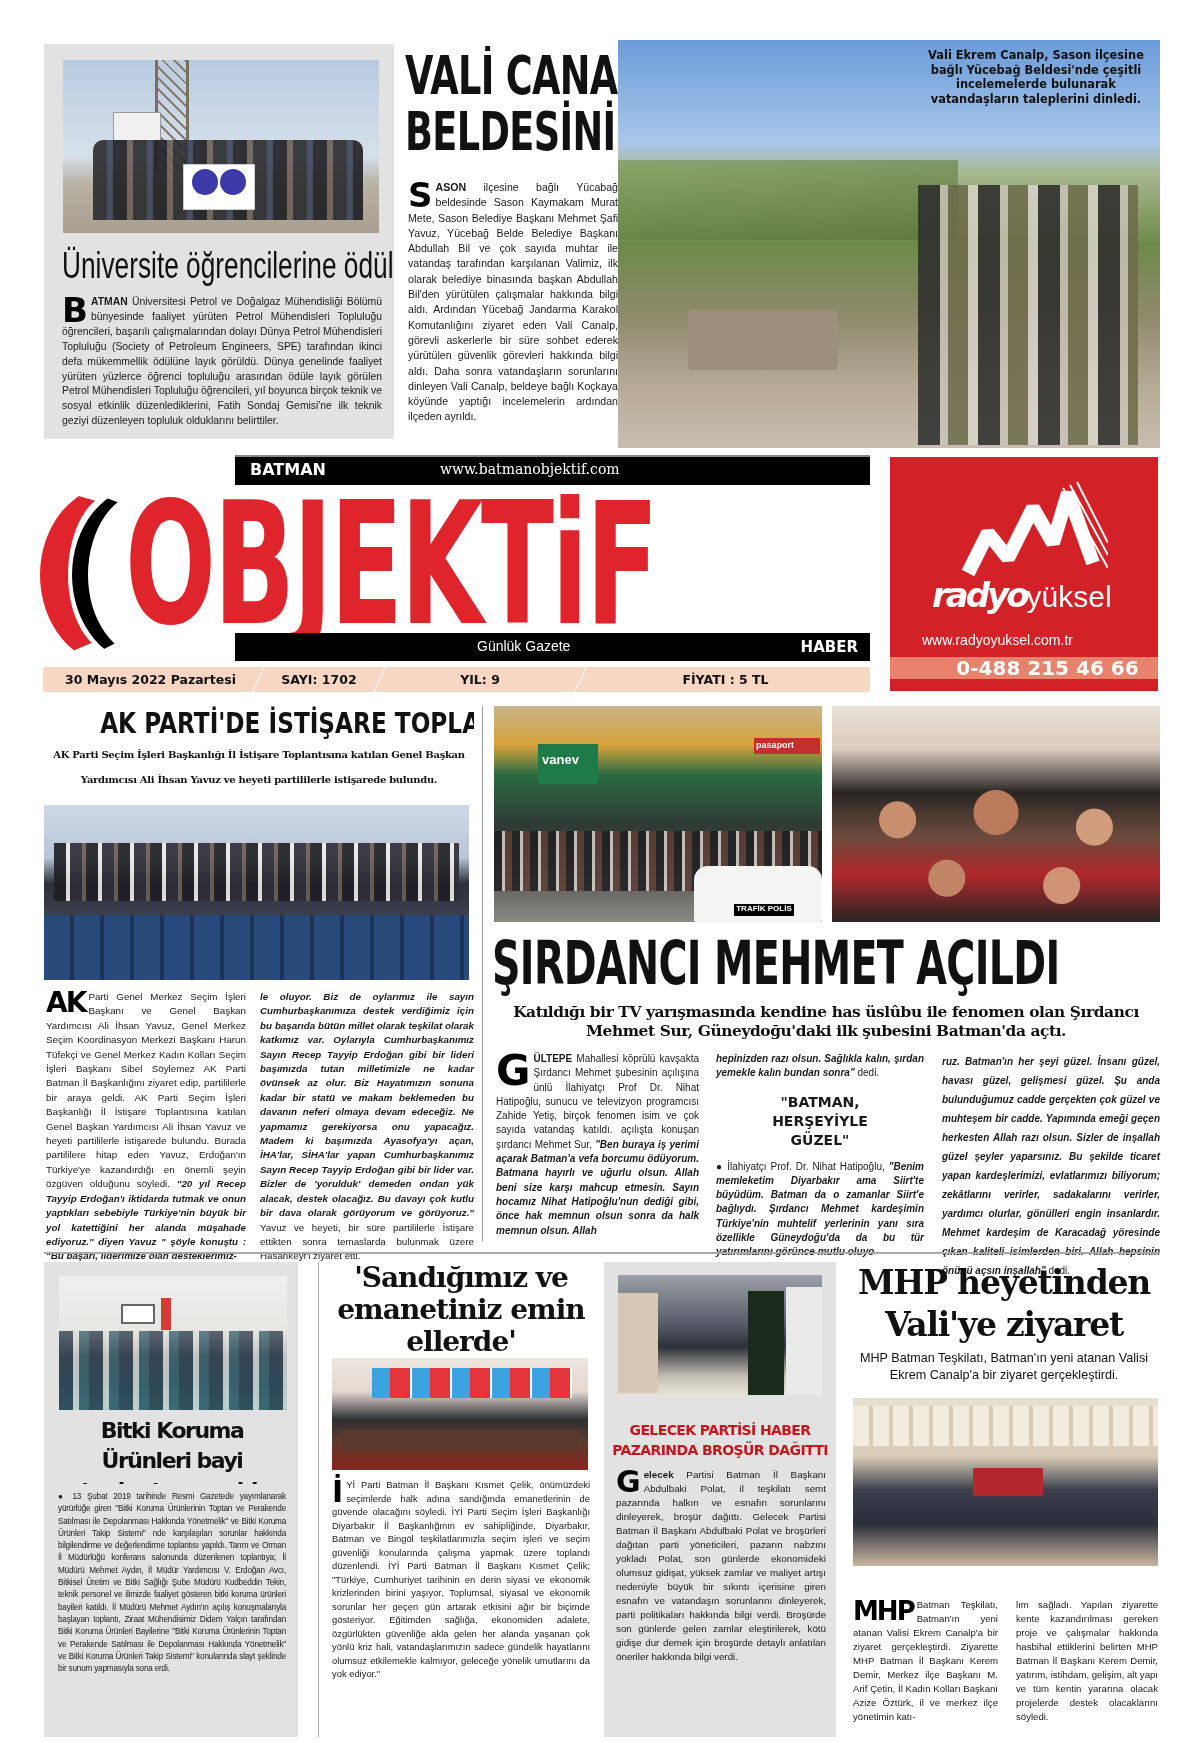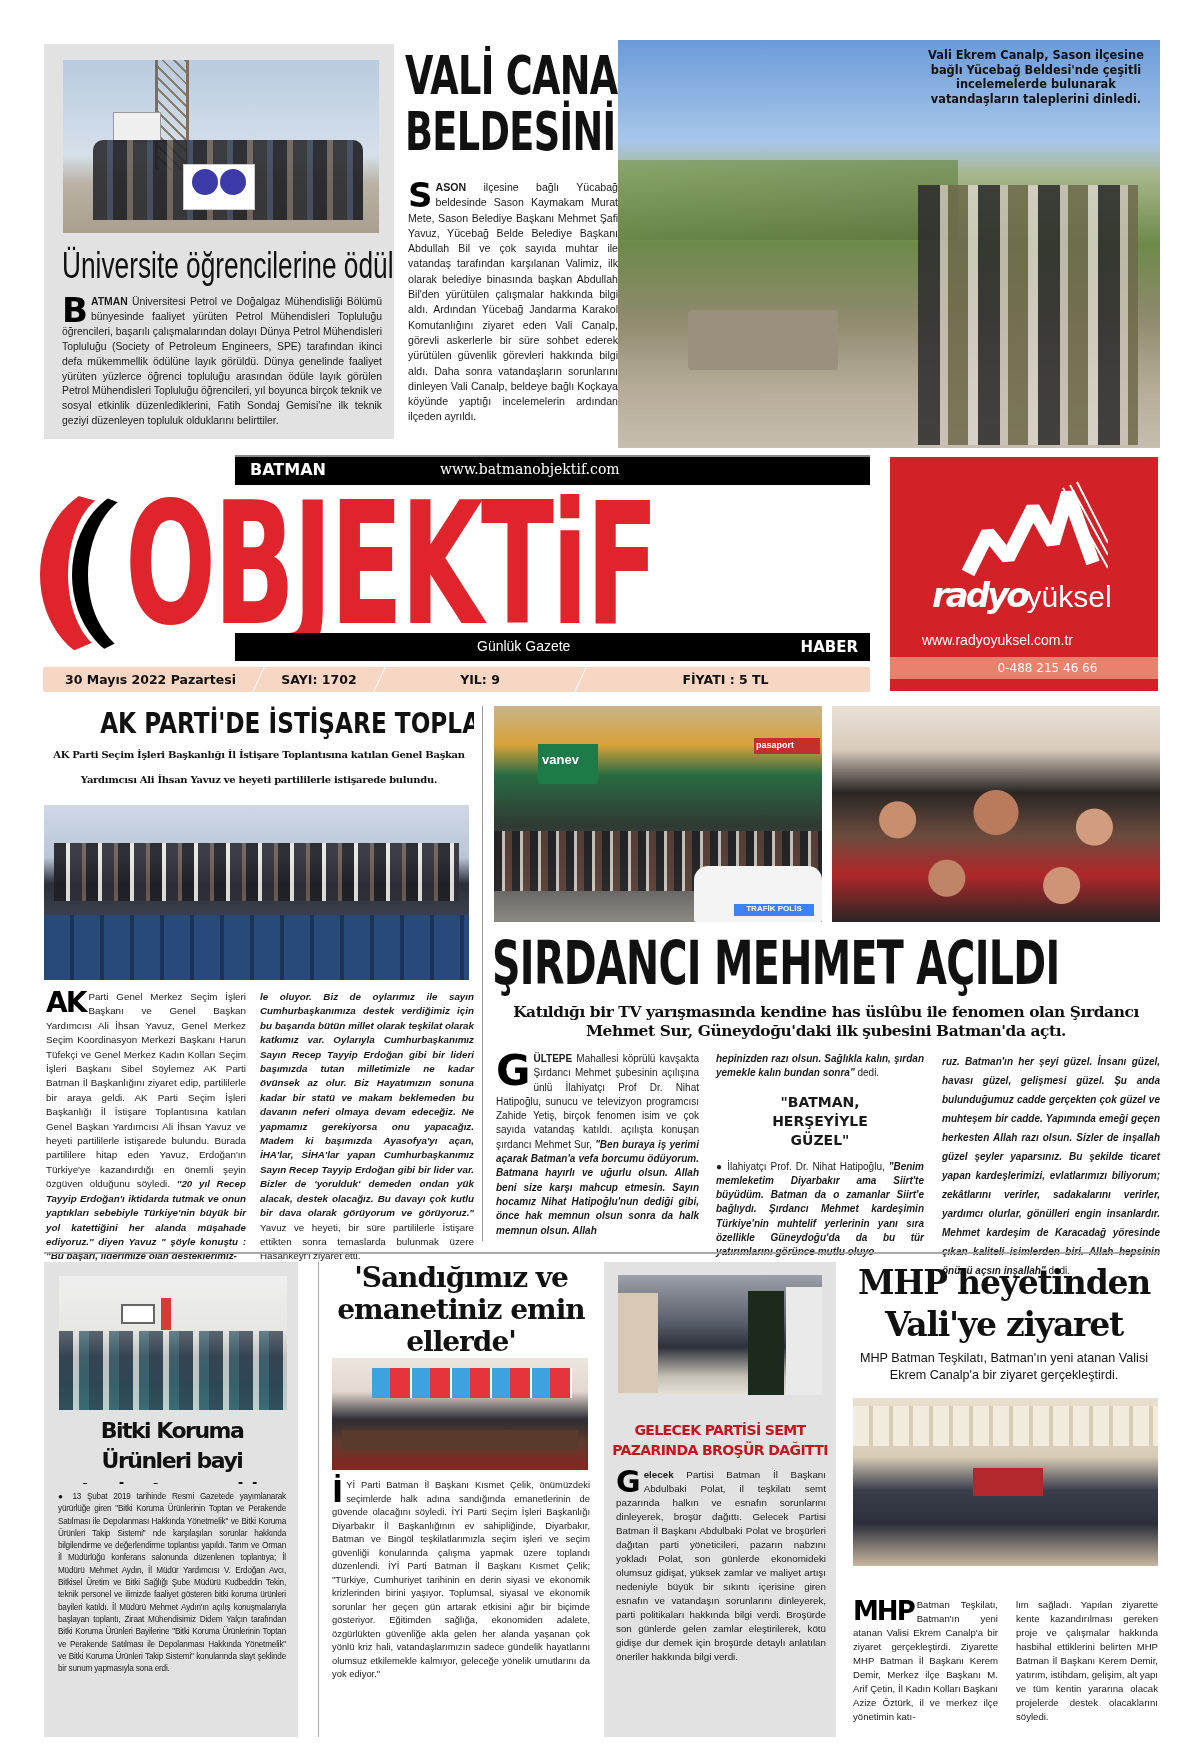--- a/index.html
+++ b/index.html
@@ -85,21 +85,21 @@
     <path d="M10 100 L30 60 L50 85 L75 35 L95 70 L110 20 L135 90" fill="none" stroke="#fff" stroke-width="14" stroke-linejoin="bevel"></path>
     <path d="M105 15 L150 95" stroke="#fff" stroke-width="2"></path>
     <path d="M112 12 L150 82" stroke="#fff" stroke-width="2"></path>
     <path d="M119 9 L150 70" stroke="#fff" stroke-width="2"></path>
   </svg>
   <div class="abs" style="left:18px;top:118px;color:#fff;white-space:nowrap;margin-left:24px;">
     <span style="font-family:'DejaVu Sans',sans-serif;font-weight:900;font-size:34px;letter-spacing:-3px;font-style:italic;">radyo</span><span style="font-family:'Liberation Sans',sans-serif;font-size:30px;">yüksel</span>
   </div>
   <div class="abs" style="left:32px;top:175px;color:#fff;font-family:'Liberation Sans',sans-serif;font-size:14px;">www.radyoyuksel.com.tr</div>
   <div class="abs" style="left:0;top:200px;width:268px;height:22px;background:#e8826c;text-align:center;">
-    <span style="color:#fff;font-family:'DejaVu Sans',sans-serif;font-weight:normal;font-size:12px;line-height:22px;margin-left:47px;">0-488 215 46 66</span>
+    <span style="color:#fff;font-family:'DejaVu Sans',sans-serif;font-weight:bold;font-size:20px;line-height:22px;margin-left:47px;">0-488 215 46 66</span>
   </div>
 </div>
 
 <div class="abs" style="left:44px;top:706px;width:430px;height:34px;overflow:hidden;text-align:center;">
   <span class="condensed" style="font-family:'DejaVu Sans',sans-serif;font-weight:bold;font-size:29px;line-height:34px;transform:scaleX(.8);transform-origin:center top;">AK PARTİ'DE İSTİŞARE TOPLANTISI</span>
 </div>
 <div class="abs" style="left:44px;top:742px;width:430px;text-align:center;font-family:'DejaVu Serif',serif;font-weight:bold;font-size:10px;line-height:25px;letter-spacing:-.3px;">
   <span>AK Parti Seçim İşleri Başkanlığı İl İstişare Toplantısına katılan Genel Başkan Yardımcısı Ali İhsan Yavuz ve heyeti partililerle istişarede bulundu.</span>
 </div>
 <div class="photo" style="left:44px;top:805px;width:425px;height:175px;background:linear-gradient(180deg,#cfd8e6 0%,#b9c6d8 30%,#2b2f3a 45%,#3b3f4b 62%,#2f4f7d 75%,#20365c 100%);">
@@ -112,21 +112,21 @@
 <div class="abs body-text" style="left:260px;top:990px;width:214px;font-size:9.8px;line-height:14.4px;">
   <span class="it">le oluyor. Biz de oylarımız ile sayın Cumhurbaşkanımıza destek verdiğimiz için bu başarıda bütün millet olarak teşkilat olarak katkımız var. Oylarıyla Cumhurbaşkanımız Sayın Recep Tayyip Erdoğan gibi bir lideri başımızda tutan milletimizle ne kadar övünsek az olur. Biz Hayatımızın sonuna kadar bir statü ve makam beklemeden bu davanın neferi olmaya devam edeceğiz. Ne yapmamız gerekiyorsa onu yapacağız. Madem ki başımızda Ayasofya'yı açan, İHA'lar, SİHA'lar yapan Cumhurbaşkanımız Sayın Recep Tayyip Erdoğan gibi bir lider var. Bizler de 'yorulduk' demeden ondan yük alacak, destek olacağız. Bu davayı çok kutlu bir dava olarak görüyorum ve görüyoruz."</span><span> Yavuz ve heyeti, bir süre partililerle İstişare ettikten sonra temaslarda bulunmak üzere Hasankeyf'i ziyaret etti.</span>
 </div>
 <div class="abs" style="left:482px;top:706px;width:1px;height:535px;background:#999;"></div>
 
 <div class="photo" style="left:494px;top:706px;width:328px;height:216px;background:linear-gradient(180deg,#c9b48a 0%,#d8a23a 18%,#2a6b43 32%,#2f3a33 55%,#4c4a4b 72%,#8b8983 100%);">
   <div class="abs" style="left:0;top:38px;width:60px;height:40px;background:#1f7a4a;color:#fff;font-size:13px;font-weight:bold;padding:8px 4px;margin-left:44px;">vanev</div>
   <div class="abs" style="left:260px;top:32px;width:66px;height:16px;background:#c32f2f;color:#fff;font-size:9px;font-weight:bold;padding:2px;">pasaport</div>
   <div class="abs" style="left:0;top:125px;width:328px;height:60px;background:repeating-linear-gradient(90deg,#1e1e22 0 8px,#d8d3ca 8px 11px,#5b3e35 11px 18px);opacity:.85;"></div>
   <div class="abs" style="left:200px;top:160px;width:128px;height:56px;background:#f4f4f4;border-radius:14px 14px 2px 2px;">
-    <div class="abs" style="left:40px;top:38px;width:80px;height:12px;background:#3b82f6;color:#fff;font-size:8px;font-weight:bold;text-align:center;">TRAFİK POLİS</div>
+    <div class="abs" style="left:40px;top:38px;width:60px;height:12px;background:#000000;color:#fff;font-size:8px;font-weight:bold;text-align:center;">TRAFİK POLİS</div>
   </div>
 </div>
 <div class="photo" style="left:832px;top:706px;width:328px;height:216px;background:linear-gradient(180deg,#e9e1d7 0%,#d9cbbd 20%,#2a2624 40%,#6b4b3d 60%,#b0272a 78%,#2b2626 100%);">
   <div class="abs" style="left:0;top:70px;width:328px;height:146px;background:radial-gradient(circle at 20% 30%,#c88f6e 0 18px,transparent 19px),radial-gradient(circle at 50% 25%,#b97b5c 0 22px,transparent 23px),radial-gradient(circle at 80% 35%,#d29c7e 0 18px,transparent 19px),radial-gradient(circle at 35% 70%,#c08566 0 18px,transparent 19px),radial-gradient(circle at 70% 75%,#cf9475 0 18px,transparent 19px);"></div>
 </div>
 <div class="abs" style="left:492px;top:930px;width:668px;height:66px;overflow:hidden;">
   <span class="condensed" style="font-family:'DejaVu Sans',sans-serif;font-weight:bold;font-size:60px;line-height:66px;letter-spacing:-1px;transform:scaleX(.66);">ŞIRDANCI MEHMET AÇILDI</span>
 </div>
 <div class="abs" style="left:492px;top:1003px;width:668px;text-align:center;font-family:'DejaVu Serif',serif;font-weight:bold;font-size:15.4px;line-height:18.5px;letter-spacing:-.4px;">
   <span>Katıldığı bir TV yarışmasında kendine has üslûbu ile fenomen olan Şırdancı Mehmet Sur, Güneydoğu'daki ilk şubesini Batman'da açtı.</span>
@@ -171,21 +171,21 @@
   <span class="dropcap" style="font-size:30px;line-height:26px;">İ</span><span>Yİ Parti Batman İl Başkanı Kısmet Çelik, önümüzdeki seçimlerde halk adına sandığında emanetlerinin de güvende olacağını söyledi. İYİ Parti Seçim İşleri Başkanlığı Diyarbakır İl Başkanlığının ev sahipliğinde, Diyarbakır, Batman ve Bingöl teşkilatlarımızla seçim işleri ve seçim güvenliği konularında çalışma yapmak üzere toplandı düzenlendi. İYİ Parti Batman İl Başkanı Kısmet Çelik; "Türkiye, Cumhuriyet tarihinin en derin siyasi ve ekonomik krizlerinden birini yaşıyor. Toplumsal, siyasal ve ekonomik sorunlar her geçen gün artarak etkisini ağır bir biçimde gösteriyor. Eğitimden sağlığa, ekonomiden adalete, özgürlükten güvenliğe akla gelen her alanda yaşanan çok yönlü kriz hali, vatandaşlarımızın sadece gündelik hayatlarını olumsuz etkilemekle kalmıyor, geleceğe yönelik umutlarını da yok ediyor."</span>
 </div>
 
 <div class="grey-box" style="left:604px;top:1262px;width:232px;height:475px;"></div>
 <div class="photo" style="left:618px;top:1275px;width:204px;height:120px;background:linear-gradient(180deg,#9da0a8 0%,#585e6a 40%,#2c3038 60%,#c7c2b6 85%,#e7e2d8 100%);">
   <div class="abs" style="left:0;top:18px;width:40px;height:100px;background:#d7c9b6;"></div>
   <div class="abs" style="left:130px;top:16px;width:36px;height:104px;background:#1c2a1e;"></div>
   <div class="abs" style="left:168px;top:12px;width:36px;height:108px;background:#eaeaea;"></div>
 </div>
 <div class="abs" style="left:610px;top:1420px;width:220px;text-align:center;font-family:'DejaVu Sans',sans-serif;font-weight:bold;font-size:14px;line-height:20px;letter-spacing:-.6px;color:#c4161c;">
-  <span>GELECEK PARTİSİ SEMT PAZARINDA BROŞÜR DAĞITTI</span>
+  <span>GELECEK PARTİSİ HABER PAZARINDA BROŞÜR DAĞITTI</span>
 </div>
 <div class="abs body-text" style="left:616px;top:1468px;width:210px;font-size:9.8px;line-height:14px;">
   <span class="dropcap" style="font-size:30px;line-height:26px;">G</span><span class="lead-bold">elecek</span><span> Partisi Batman İl Başkanı Abdulbaki Polat, il teşkilatı semt pazarında halkın ve esnafın sorunlarını dinleyerek, broşür dağıttı. Gelecek Partisi Batman İl Başkanı Abdulbaki Polat ve broşürleri dağıtan parti yöneticileri, pazarın nabzını yokladı Polat, son günlerde ekonomideki olumsuz gidişat, yüksek zamlar ve maliyet artışı nedeniyle büyük bir sıkıntı içerisine giren esnafın ve vatandaşın sorunlarını dinleyerek, parti politikaları hakkında bilgi verdi. Broşürde son günlerde gelen zamlar eleştirilerek, kötü gidişe dur demek için broşürde detaylı anlatılan öneriler hakkında bilgi verdi.</span>
 </div>
 
 <div class="abs" style="left:848px;top:1262px;width:312px;text-align:center;font-family:'DejaVu Serif',serif;font-weight:bold;font-size:33px;line-height:42px;letter-spacing:-1.2px;">
   <span>MHP heyetinden Vali'ye ziyaret</span>
 </div>
 <div class="abs" style="left:848px;top:1350px;width:312px;text-align:center;font-family:'Liberation Sans',sans-serif;font-size:12.6px;line-height:17px;">
   <span>MHP Batman Teşkilatı, Batman'ın yeni atanan Valisi Ekrem Canalp'a bir ziyaret gerçekleştirdi.</span>

